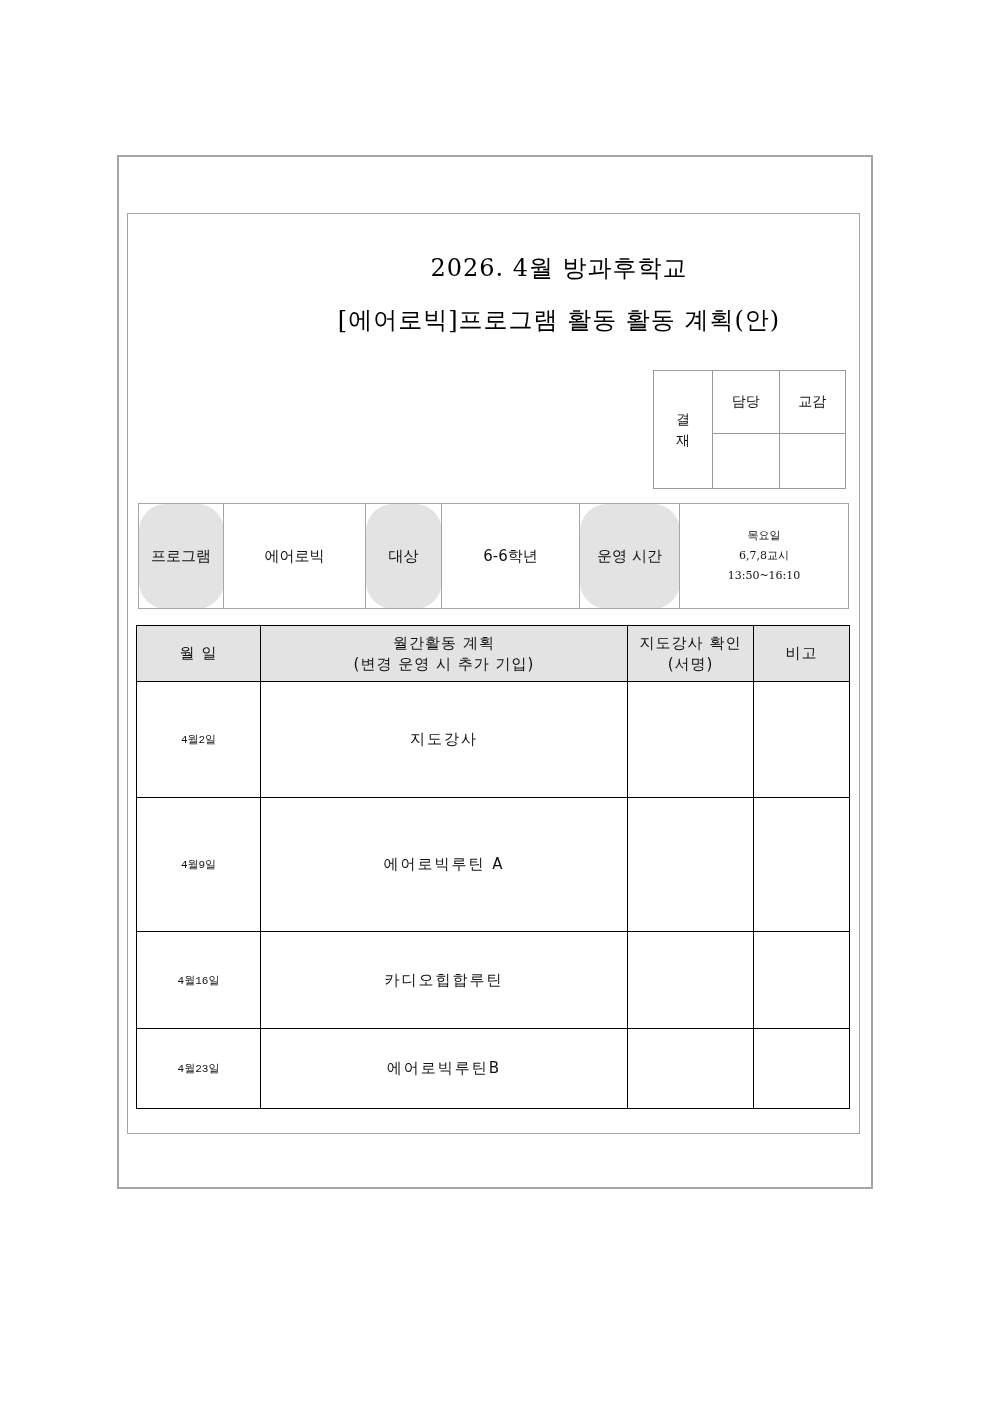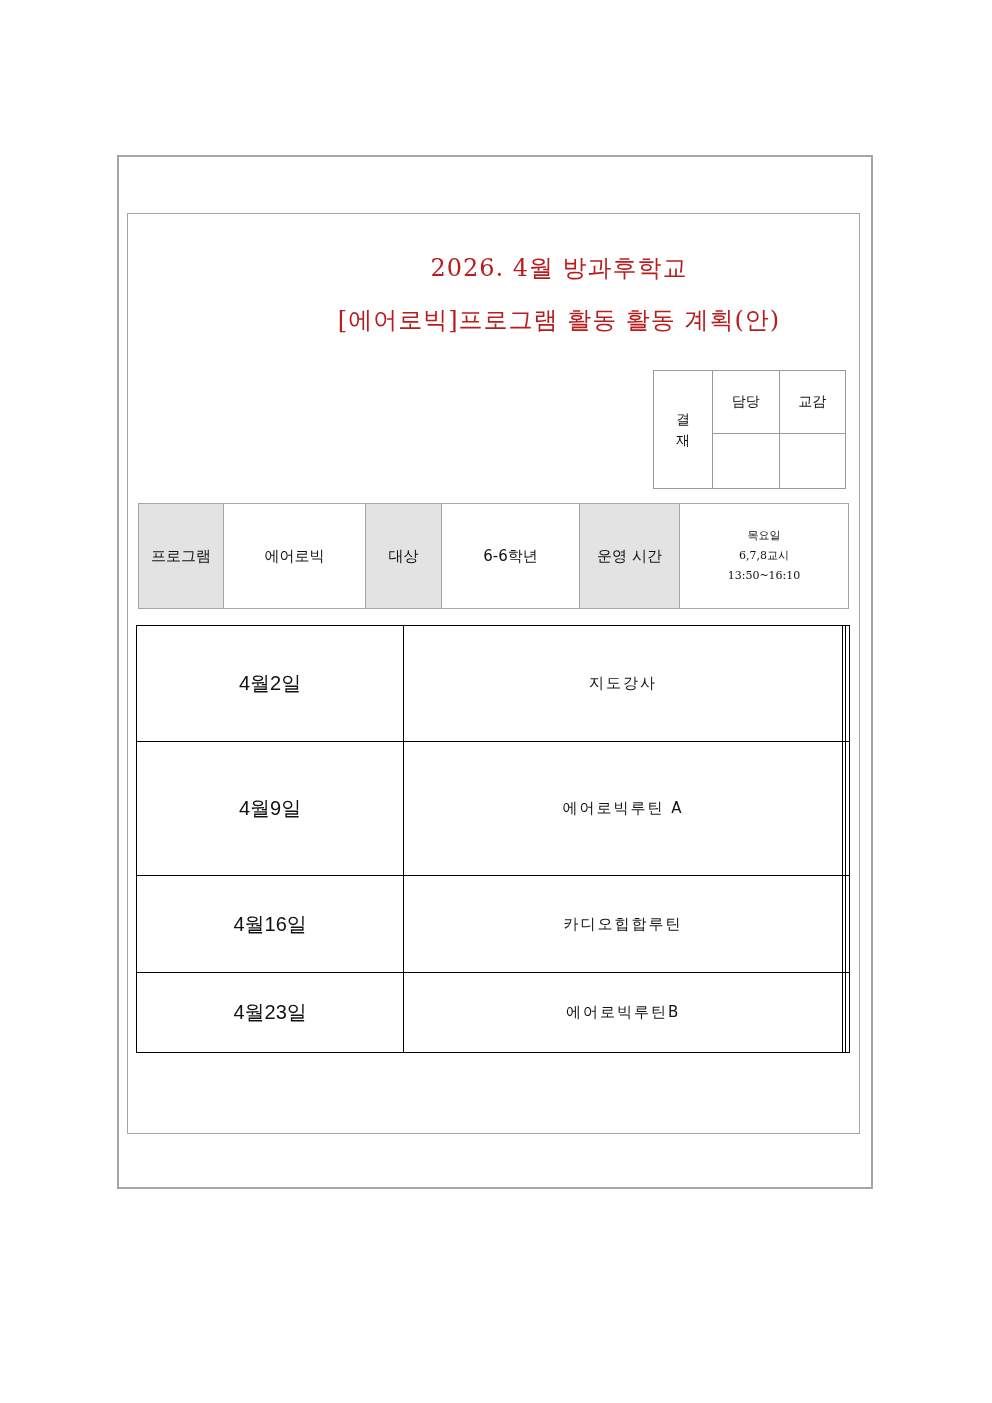--- a/index.html
+++ b/index.html
@@ -33,21 +33,21 @@
       box-sizing: border-box;
     }
     .title {
       position: absolute;
       left: 127px;
       width: 864px;
       text-align: center;
       font-family: "DejaVu Serif", "Liberation Serif", serif;
       font-size: 24px;
       letter-spacing: 1px;
-      color: #b91c1c;
+      color: #000000;
     }
     .title.line1 { top: 252px; }
     .title.line2 { top: 304px; }
 
     
     table.approval {
       position: absolute;
       left: 653px;
       top: 370px;
       width: 193px;
@@ -78,21 +78,21 @@
       border-collapse: collapse;
       font-family: "DejaVu Sans", "Liberation Sans", sans-serif;
       font-size: 15px;
     }
     table.info td {
       border: 1px solid #a6a6a6;
       text-align: center;
       vertical-align: middle;
       padding: 0;
     }
-    table.info td.label { background: #e3e3e3; }
+    table.info td.label { background: #e3e3e3; border-radius: 27px; }
     table.info td.time {
       font-family: "DejaVu Serif", "Liberation Serif", serif;
       font-size: 11px;
       line-height: 20px;
     }
 
     
     table.plan {
       position: absolute;
       left: 136px;
@@ -109,22 +109,22 @@
       padding: 0;
       font-weight: normal;
     }
     table.plan th {
       background: #e3e3e3;
       height: 55px;
       line-height: 21px;
       letter-spacing: 1px;
     }
     table.plan td.date {
-      font-family: Liberation Sans, sans-serif;
-      font-size: 20px;
+      font-family: Liberation Mono, monospace;
+      font-size: 11px;
     }
     table.plan td.activity { letter-spacing: 2px; }
   </style>
 </head>
 <body>
 
 <div class="outer-frame"></div>
 <div class="inner-frame"></div>
 
 <div class="title line1">2026. 4월 방과후학교</div>
@@ -159,20 +159,32 @@
       <div style="font-family:'DejaVu Sans','Liberation Sans',sans-serif;">목요일</div>
       <div>6,7,8교시</div>
       <div>13:50~16:10</div>
     </td>
   </tr>
 </tbody>
   </table>
 
 <table class="plan">
   <tbody>
+      <tr>
+    <th style="width:123px">월 일</th>
+    <th style="width:366px">
+      <div>월간활동 계획</div>
+      <div>(변경 운영 시 추가 기입)</div>
+    </th>
+    <th style="width:125px">
+      <div>지도강사 확인</div>
+      <div>(서명)</div>
+    </th>
+    <th>비고</th>
+  </tr>
   <tr style="height:116px">
     <td class="date">4월2일</td>
     <td class="activity">지도강사</td>
     <td></td>
     <td></td>
   </tr>
   <tr style="height:134px">
     <td class="date">4월9일</td>
     <td class="activity">에어로빅루틴 A</td>
     <td></td>

